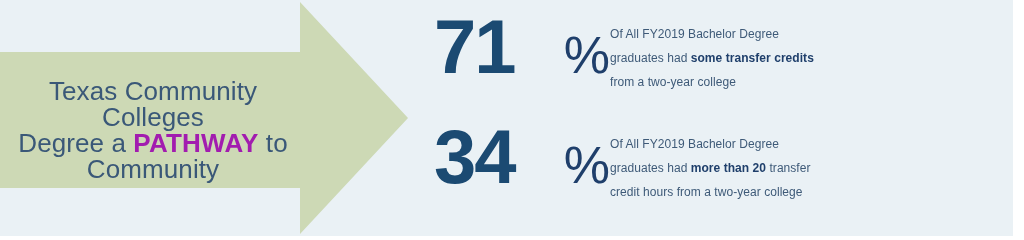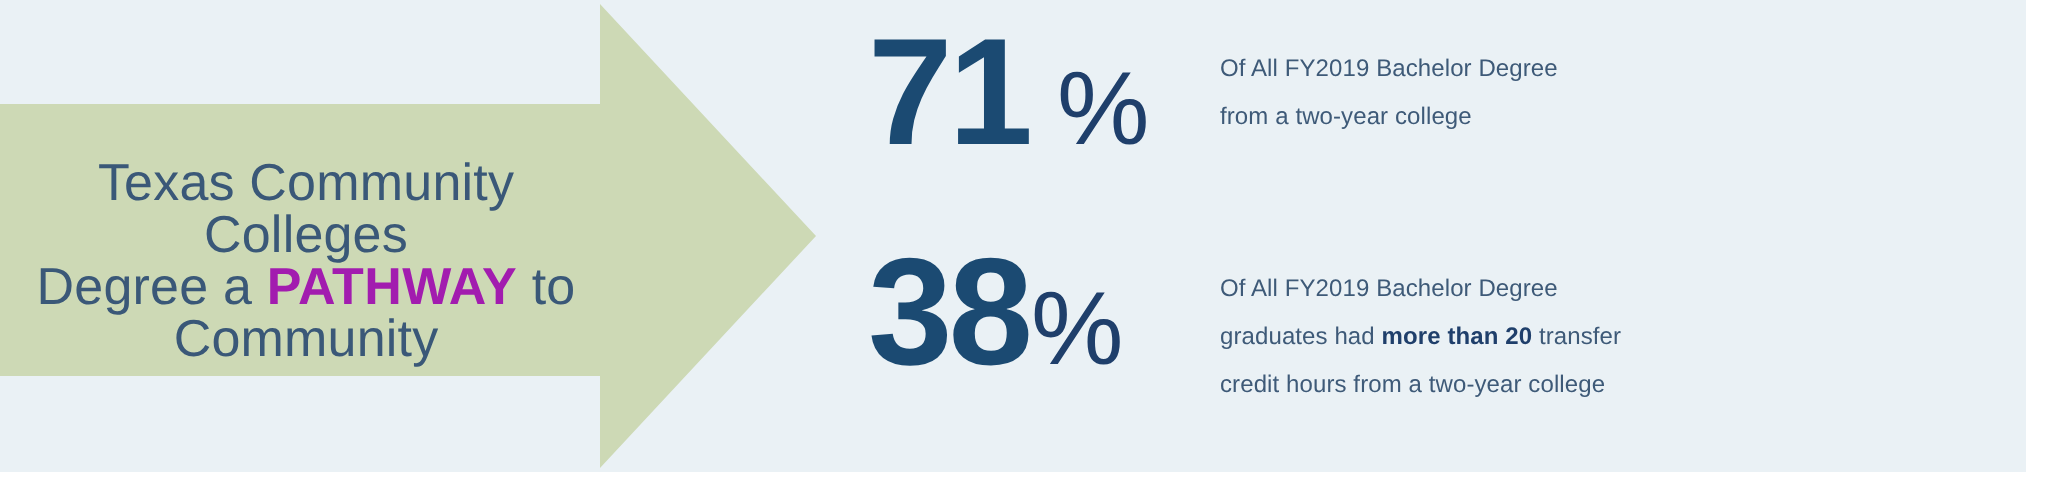--- a/index.html
+++ b/index.html
@@ -80,21 +80,21 @@
     align-items: flex-start;
   }
   .stat-row.row-1 { top: 8px; }
   .stat-row.row-2 { top: 118px; }
 
   .figure-wrap {
     width: 180px;
     flex: 0 0 180px;
     display: flex;
     align-items: baseline;
-    justify-content: flex-start;
+    justify-content: space-between;
     padding-left: 4px;
     box-sizing: border-box;
   }
   .figure-number {
     font-size: 76px;
     font-weight: bold;
     color: #1b4a72;
     line-height: 78px;
     letter-spacing: -2px;
     font-family: "Liberation Sans", sans-serif;
@@ -145,27 +145,28 @@
 
   <div class="stats">
 
     <div class="stat-row row-1">
       <div class="figure-wrap">
         <span class="figure-number">71</span>
         <span class="figure-percent">%</span>
       </div>
       <div class="stat-text">
         <span class="line">Of All FY2019 Bachelor Degree</span>
+        <span class="line"><span>graduates had </span><span class="strong">some transfer credits</span><span></span></span>
         <span class="line">from a two-year college</span>
       </div>
     </div>
 
     <div class="stat-row row-2">
       <div class="figure-wrap">
-        <span class="figure-number">38</span>
+        <span class="figure-number">34</span>
         <span class="figure-percent">%</span>
       </div>
       <div class="stat-text">
         <span class="line">Of All FY2019 Bachelor Degree</span>
         <span class="line"><span>graduates had </span><span class="strong">more than 20</span><span> transfer</span></span>
         <span class="line">credit hours from a two-year college</span>
       </div>
     </div>
 
   </div>

